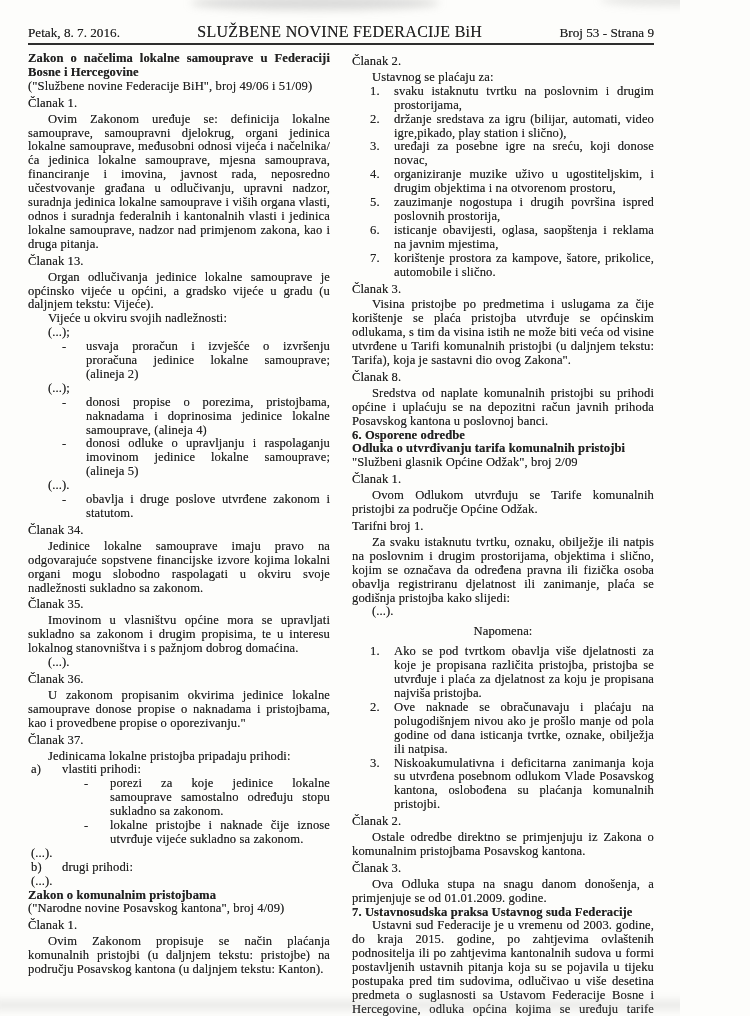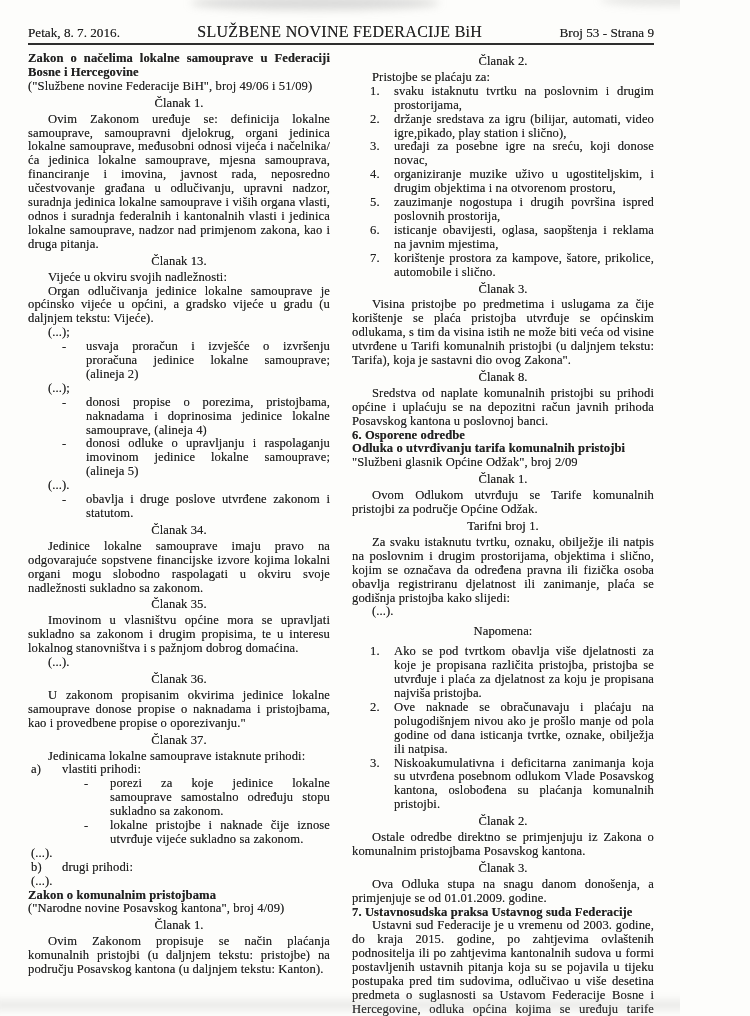--- a/index.html
+++ b/index.html
@@ -31,21 +31,21 @@
     font-size:12.6px;line-height:13.9px;
     text-align:justify;
     letter-spacing:.1px;
     padding-top:2px;
   }
   .blk{margin:0;}
   .title{font-weight:bold;}
   .col .title:first-child{margin-top:0;}
   .title2{font-weight:bold;}
   .ref{text-align:left;}
-  .article{text-align:center;margin:3px 0 2px;text-shadow:0 0 .6px rgba(20,20,20,.6);}
+  .article{text-align:left;margin:3px 0 2px;text-shadow:0 0 .6px rgba(20,20,20,.6);}
   .p{text-indent:20px;}
   .lead{text-indent:20px;text-align:left;}
   .ellipsis{padding-left:20px;text-align:left;}
   .flush{padding-left:3px;text-align:left;}
   .note{text-align:center;margin:6px 0 6px;}
   .dash,.dash2,.num,.alpha{display:flex;}
   .dash{padding-left:34px;}   .dash .marker{flex:0 0 24px;}
   .dash2{padding-left:56px;}  .dash2 .marker{flex:0 0 26px;}
   .num{padding-left:18px;}    .num .marker{flex:0 0 24px;}
   .alpha{padding-left:3px;}   .alpha .marker{flex:0 0 31px;}
@@ -67,22 +67,22 @@
   </header>
   <div class="rule"></div>
 
   <main class="cols">
     <section class="col" id="col-left">
         <div class="blk title">Zakon o načelima lokalne samouprave u Federaciji Bosne i Hercegovine</div>
         <div class="blk ref">("Službene novine Federacije BiH", broj 49/06 i 51/09)</div>
         <div class="blk article">Članak 1.</div>
         <div class="blk p">Ovim Zakonom uređuje se: definicija lokalne samouprave, samoupravni djelokrug, organi jedinica lokalne samouprave, međusobni odnosi vijeća i načelnika/ća jedinica lokalne samouprave, mjesna samouprava, financiranje i imovina, javnost rada, neposredno učestvovanje građana u odlučivanju, upravni nadzor, suradnja jedinica lokalne samouprave i viših organa vlasti, odnos i suradnja federalnih i kantonalnih vlasti i jedinica lokalne samouprave, nadzor nad primjenom zakona, kao i druga pitanja.</div>
         <div class="blk article">Članak 13.</div>
+        <div class="blk p">Organ odlučivanja jedinice lokalne samouprave je općinsko vijeće u općini, a gradsko vijeće u gradu (u daljnjem tekstu: Vijeće).</div>
         <div class="blk lead">Vijeće u okviru svojih nadležnosti:</div>
-        <div class="blk p">Organ odlučivanja jedinice lokalne samouprave je općinsko vijeće u općini, a gradsko vijeće u gradu (u daljnjem tekstu: Vijeće).</div>
         <div class="blk ellipsis">(...);</div>
         <div class="blk dash">
           <span class="marker">-</span>
           <span class="txt">usvaja proračun i izvješće o izvršenju proračuna jedinice lokalne samouprave; (alineja 2)</span>
         </div>
         <div class="blk ellipsis">(...);</div>
         <div class="blk dash">
           <span class="marker">-</span>
           <span class="txt">donosi propise o porezima, pristojbama, naknadama i doprinosima jedinice lokalne samouprave, (alineja 4)</span>
         </div>
@@ -96,21 +96,21 @@
           <span class="txt">obavlja i druge poslove utvrđene zakonom i statutom.</span>
         </div>
         <div class="blk article">Članak 34.</div>
         <div class="blk p">Jedinice lokalne samouprave imaju pravo na odgovarajuće sopstvene financijske izvore kojima lokalni organi mogu slobodno raspolagati u okviru svoje nadležnosti sukladno sa zakonom.</div>
         <div class="blk article">Članak 35.</div>
         <div class="blk p">Imovinom u vlasništvu općine mora se upravljati sukladno sa zakonom i drugim propisima, te u interesu lokalnog stanovništva i s pažnjom dobrog domaćina.</div>
         <div class="blk ellipsis">(...).</div>
         <div class="blk article">Članak 36.</div>
         <div class="blk p">U zakonom propisanim okvirima jedinice lokalne samouprave donose propise o naknadama i pristojbama, kao i provedbene propise o oporezivanju."</div>
         <div class="blk article">Članak 37.</div>
-        <div class="blk lead">Jedinicama lokalne samouprave istaknute prihodi:</div>
+        <div class="blk lead">Jedinicama lokalne pristojba pripadaju prihodi:</div>
         <div class="blk alpha">
           <span class="marker">a)</span>
           <span class="txt">vlastiti prihodi:</span>
         </div>
         <div class="blk dash2">
           <span class="marker">-</span>
           <span class="txt">porezi za koje jedinice lokalne samouprave samostalno određuju stopu sukladno sa zakonom.</span>
         </div>
         <div class="blk dash2">
           <span class="marker">-</span>
@@ -122,21 +122,21 @@
           <span class="txt">drugi prihodi:</span>
         </div>
         <div class="blk flush">(...).</div>
         <div class="blk title">Zakon o komunalnim pristojbama</div>
         <div class="blk ref">("Narodne novine Posavskog kantona", broj 4/09)</div>
         <div class="blk article">Članak 1.</div>
         <div class="blk p">Ovim Zakonom propisuje se način plaćanja komunalnih pristojbi (u daljnjem tekstu: pristojbe) na području Posavskog kantona (u daljnjem tekstu: Kanton).</div>
       </section>
     <section class="col" id="col-right">
         <div class="blk article">Članak 2.</div>
-        <div class="blk lead">Pristojbe se plaćaju za:</div>
+        <div class="blk lead">Ustavnog se plaćaju za:</div>
         <div class="blk num">
           <span class="marker">1.</span>
           <span class="txt">svaku istaknutu tvrtku na poslovnim i drugim prostorijama,</span>
         </div>
         <div class="blk num">
           <span class="marker">2.</span>
           <span class="txt">držanje sredstava za igru (bilijar, automati, video igre,pikado, play station i slično),</span>
         </div>
         <div class="blk num">
           <span class="marker">3.</span>

